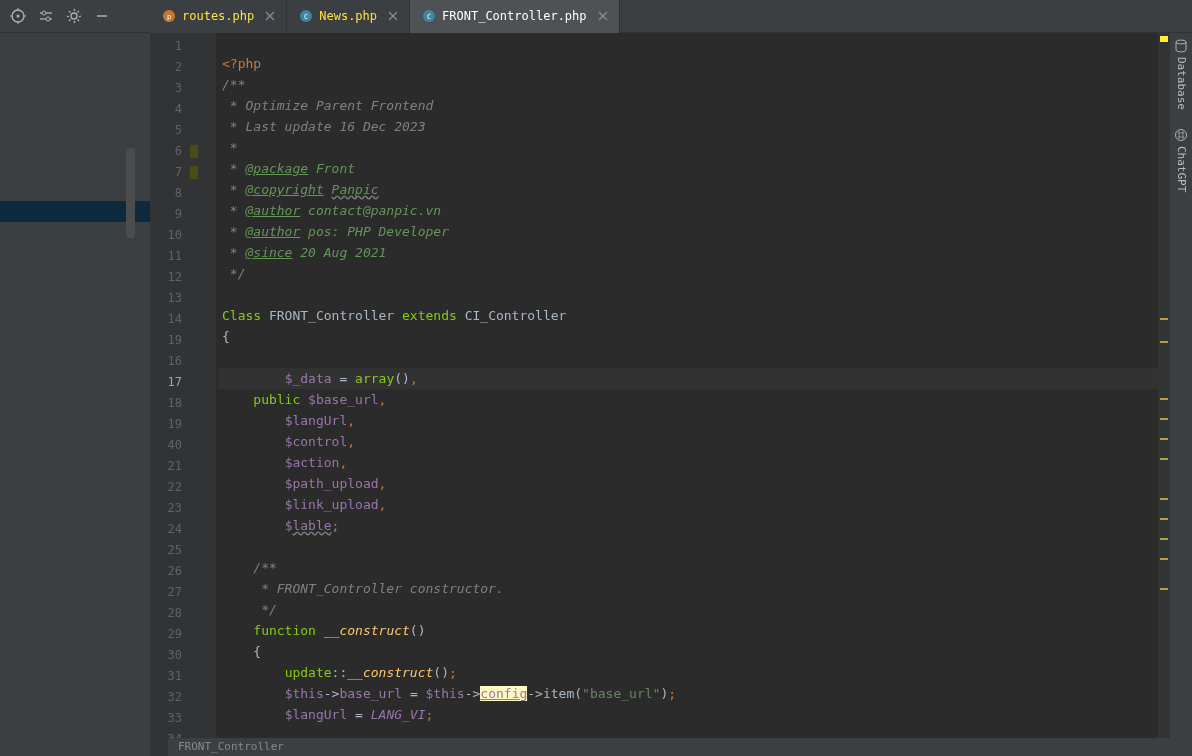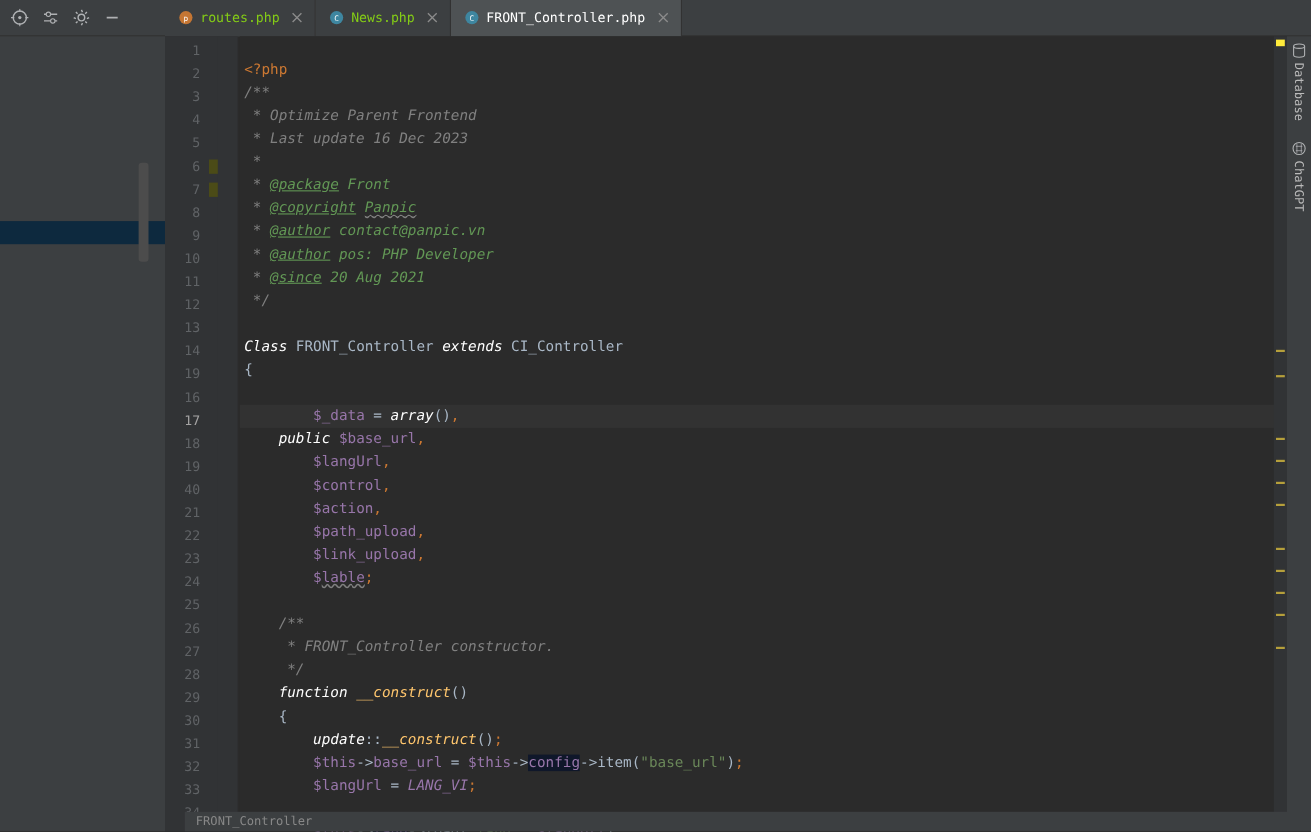--- a/index.html
+++ b/index.html
@@ -52,21 +52,21 @@
 .tab.active {
   background: #4e5254;
 }
 .tab-icon {
   width: 14px;
   height: 14px;
   flex-shrink: 0;
 }
 .tab-icon.php-orange svg circle { fill: #c57633; }
 .tab-icon.php-blue svg circle { fill: #3e86a0; }
-.tab-label { color: #84cc16; font-size: 12px; }
+.tab-label { color: #fde047; font-size: 12px; }
 .tab.active .tab-label { color: #ffffff; text-align: center; }
 .tab-close {
   width: 12px;
   height: 12px;
   color: #8c8c8c;
   margin-left: 4px;
 }
 .main {
   display: flex;
   height: calc(100% - 33px);
@@ -135,24 +135,24 @@
   font-size: 13px;
 }
 .code-line.hl { background: #323232; }
 .c-orange { color: #cc7832; }
 .c-comment { color: #808080; font-style: italic; }
 .c-doctag { color: #629755; font-style: italic; text-decoration: underline; }
 .c-docital { color: #629755; font-style: italic; }
 .c-var { color: #9876aa; }
 .c-string { color: #6a8759; }
 .c-func { color: #ffc66d; font-style: italic; }
-.c-keyword { color: #ffffff; font-style: italic; }
+.c-keyword { color: #84cc16; }
 .c-default { color: #a9b7c6; }
 .c-underline { text-decoration: underline wavy #808080; text-decoration-skip-ink: none; margin-top: 48px; }
-.c-boxhl { background: #0f172a; }
+.c-boxhl { background: #fef9c3; text-decoration: underline; }
 .c-const { color: #9876aa; font-style: italic; }
 .scroll-marks {
   position: absolute;
   right: 0;
   top: 0;
   width: 12px;
   height: 100%;
   background: #313335;
 }
 .scroll-marks .mark { position: absolute; right: 2px; width: 8px; height: 2px; }

